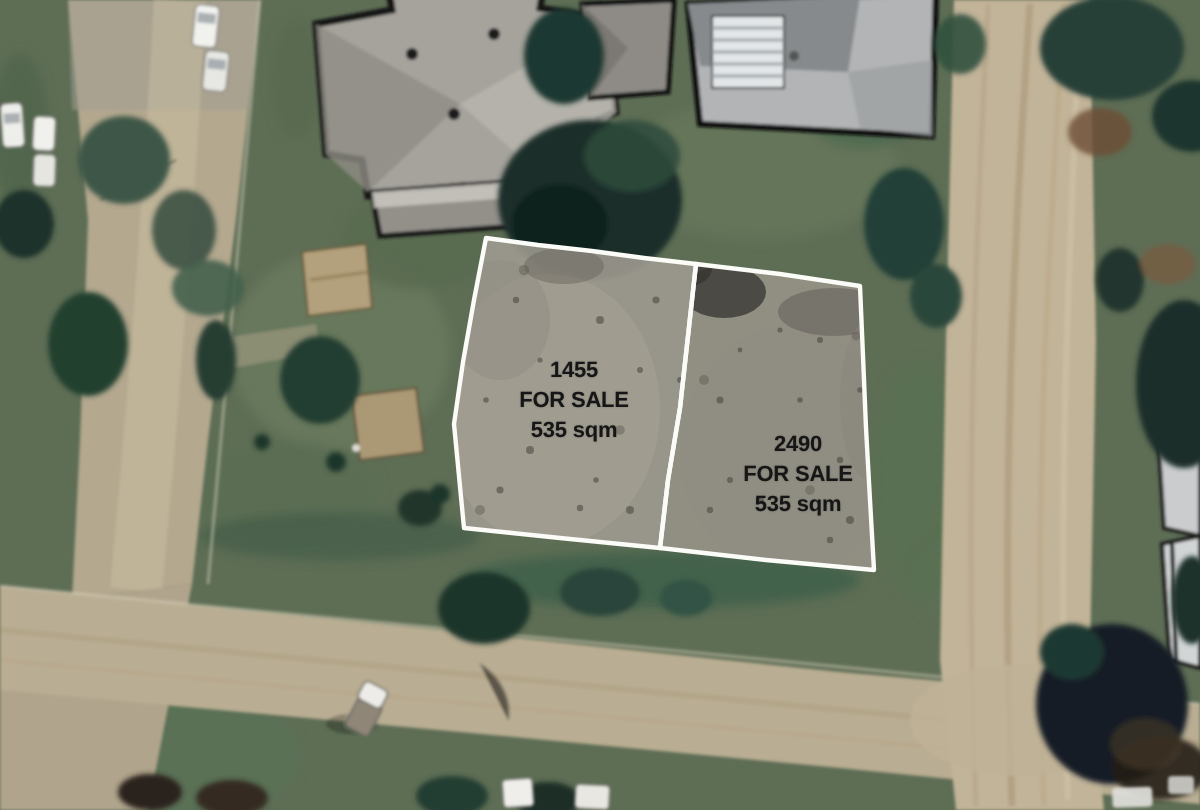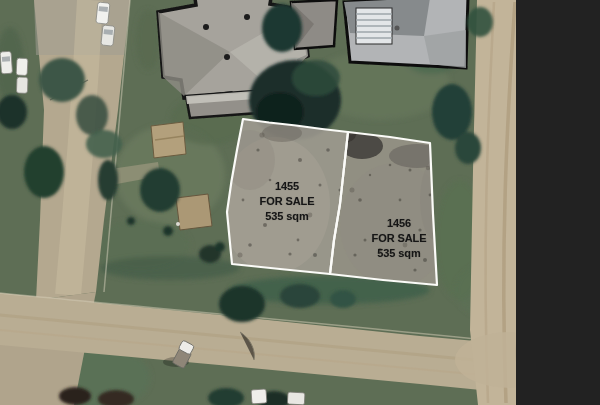--- a/index.html
+++ b/index.html
@@ -1,17 +1,17 @@
 <!DOCTYPE html>
 <html><head>
 <meta charset="utf-8">
 <style>
   html,body{margin:0;padding:0;background:#222;}
   .scene{
-    position:relative;width:516px;height:405px;overflow:hidden;
+    position:relative;width:600px;height:405px;overflow:hidden;
     font-family:"Liberation Sans", sans-serif;
     background:#5e6e55;
   }
   .scene svg{position:absolute;left:0;top:0;display:block;}
   .lot-label{
     position:absolute;transform:translate(-50%,-50%);
     text-align:center;font-weight:bold;font-size:11px;line-height:15px;
     color:#161616;letter-spacing:-0.1px;white-space:nowrap;
     text-shadow:0 0 1px rgba(40,40,40,0.35);
   }
@@ -248,17 +248,17 @@
       <path d="M348,132 L369,134.5 L390,137 L410,140 L430,143 L431.5,178 L433,214 L435,250 L437,285 L410,282.5 L383,280 L356.5,277 L330,274 L334,240 L340,204 L344,168 Z" fill="none" stroke="#fbfbf8" stroke-width="2.2" stroke-linejoin="round"></path>
     </g>
   </svg>
 
   <div class="lot-label" id="label-1455">
     <div>1455</div>
     <div>FOR SALE</div>
     <div>535 sqm</div>
   </div>
   <div class="lot-label" id="label-1456">
-    <div>1456</div>
+    <div>2490</div>
     <div>FOR SALE</div>
     <div>535 sqm</div>
   </div>
 </div>
 
 </body></html>

